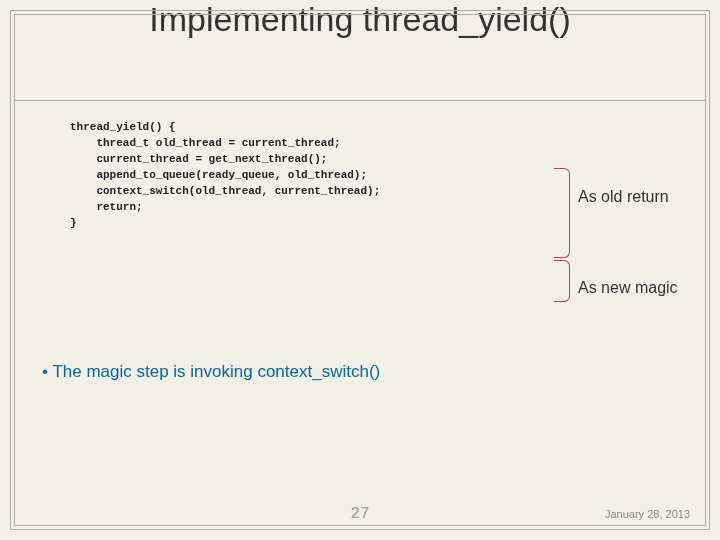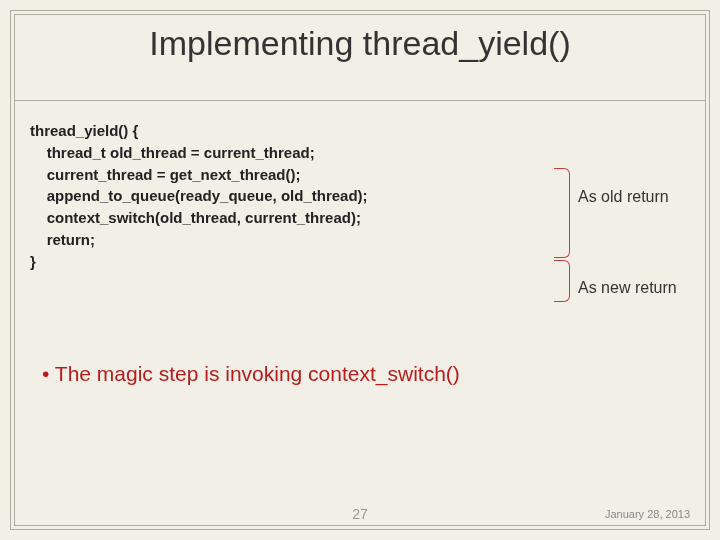--- a/index.html
+++ b/index.html
@@ -18,43 +18,43 @@
   }
   .inner-frame {
     position: absolute;
     top: 14px; left: 14px; right: 14px; bottom: 14px;
     border: 1px solid #b0aca0;
   }
   .title {
     font-size: 34px;
     color: #333;
     text-align: center;
-    padding-top: 24px;
     font-weight: 400;
   }
   .title-rule {
     position: absolute;
     top: 100px;
     left: 14px;
     right: 14px;
     border-top: 1px solid #b0aca0;
   }
   .content {
     position: absolute;
     top: 120px;
     left: 30px;
     right: 30px;
   }
   .code-block {
-    font-family: Liberation Sans, sans-serif;
+    font-family: Liberation Mono, monospace;
     font-weight: bold;
-    font-size: 15px;
+    font-size: 11px;
     line-height: 1.45;
     color: #222;
     white-space: pre;
+    margin-left: 40px;
   }
   .annotations {
     position: absolute;
     right: 34px;
     top: 170px;
     font-size: 16px;
     color: #333;
   }
   .annot1 { position: absolute; right: 0; top: 18px; width: 108px; }
   .annot2 { position: absolute; right: 0; top: 108px; width: 108px; line-height: 1.25; }
@@ -68,44 +68,45 @@
   }
   .bracket1 { right: 150px; top: 168px; height: 90px; }
   .bracket2 { right: 150px; top: 260px; height: 42px; }
   .bullets {
     position: absolute;
     top: 350px;
     left: 42px;
     right: 42px;
   }
   .bullet {
-    font-size: 21px;
-    color: #b91c1c;
+    font-size: 17px;
+    color: #0369a1;
     margin: 12px 0 26px 0;
   }
   .bullet::before {
     content: "• ";
   }
   .footer {
     position: absolute;
     bottom: 20px;
     left: 30px;
     right: 30px;
     display: flex;
     justify-content: flex-end;
     align-items: center;
     font-size: 11px;
     color: #888;
   }
   .footer .center {
     position: absolute;
     left: 50%;
     transform: translateX(-50%);
-    font-size: 14px;
+    font-size: 16px;
     color: #999;
+    font-family: Liberation Mono, monospace;
   }
 </style>
 </head>
 <body>
 
 <div class="outer-frame"></div>
 <div class="inner-frame"></div>
 
 <h1 class="title">Implementing thread_yield()</h1>
 <div class="title-rule"></div>
@@ -118,21 +119,21 @@
 <span>    context_switch(old_thread, current_thread);</span>
 <span>    return;</span>
 <span>}</span></div>
 </div>
 
 <div class="bracket bracket1"></div>
 <div class="bracket bracket2"></div>
 
 <div class="annotations">
   <div class="annot1">As old return</div>
-  <div class="annot2">As new return</div>
+  <div class="annot2">As new magic</div>
 </div>
 
 <div class="bullets">
   <p class="bullet">The magic step is invoking context_switch()</p>
 </div>
 
 <div class="footer">
   <span>January 28, 2013</span>
   <span class="center">27</span>
 </div>

